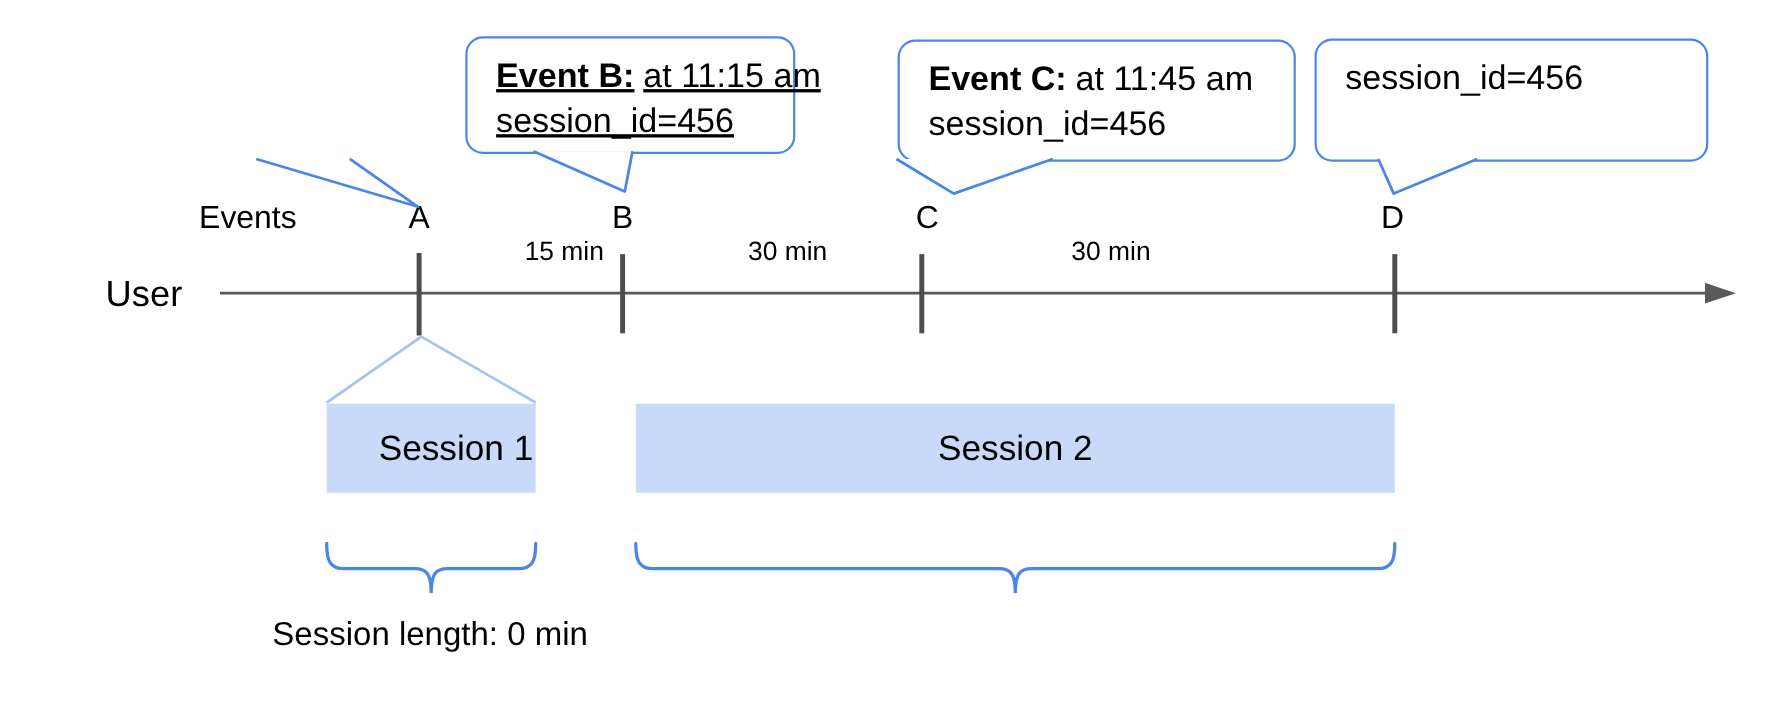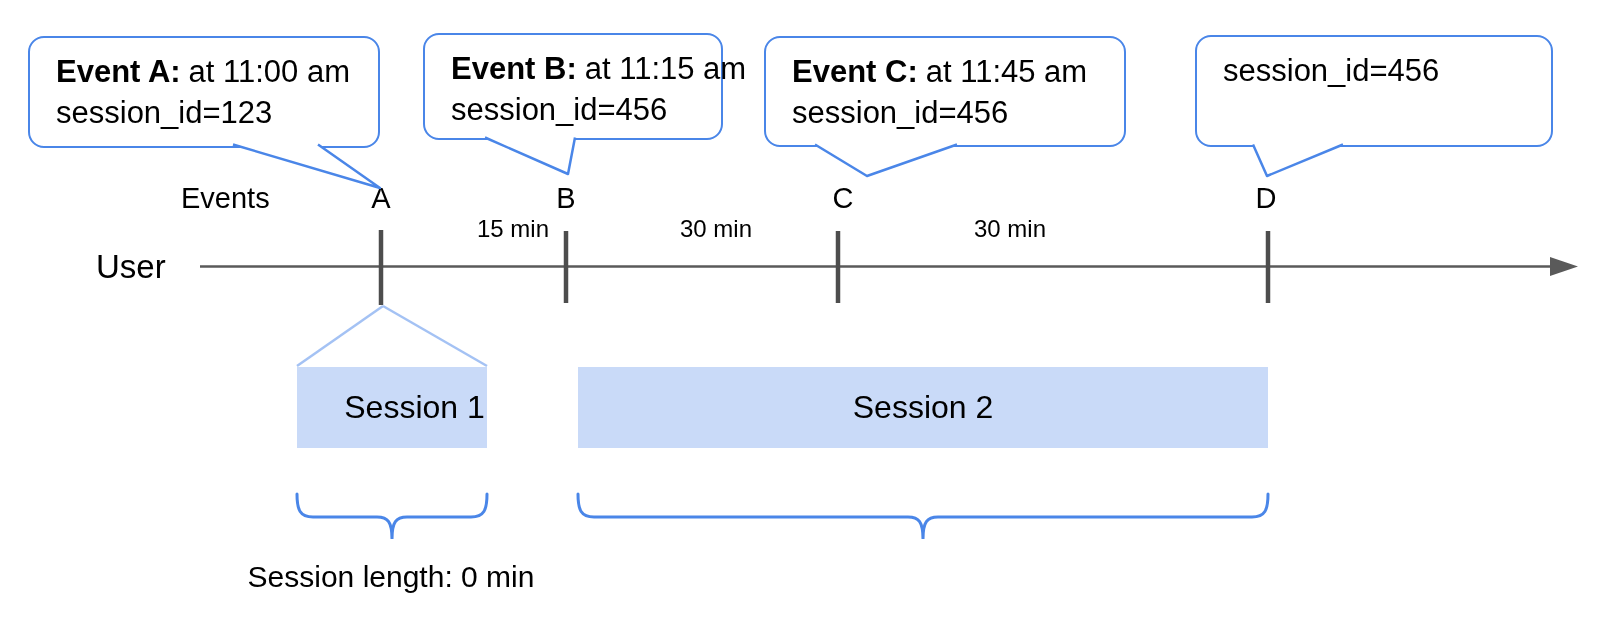--- a/index.html
+++ b/index.html
@@ -21,22 +21,22 @@
     border-radius: 16px;
     background: #ffffff;
     padding: 13px 20px 0 26px;
     font-size: 31px;
     line-height: 41px;
     white-space: nowrap;
   }
   .callout b { font-weight: bold; margin-right: 8px; }
 
   #callout-a { left: 28px;  top: 36px; width: 352px; height: 112px; }
-  #callout-b { left: 423px; top: 33px; width: 300px; height: 107px; }
-  #callout-c { left: 764px; top: 36px; width: 362px; height: 111px; }
+  #callout-b { left: 423px; top: 33px; width: 300px; height: 107px; text-decoration: underline; }
+  #callout-c { left: 816px; top: 36px; width: 362px; height: 111px; }
   #callout-d { left: 1195px;top: 35px; width: 358px; height: 112px; }
 
   
   #overlay {
     position: absolute;
     left: 0; top: 0;
     width: 1614px; height: 642px;
     pointer-events: none;
   }
 
@@ -58,24 +58,20 @@
     font-size: 32px;
   }
   #session-bar-1 { left: 297px; width: 190px; padding-left: 45px; }
   #session-bar-2 { left: 578px; width: 690px; text-align: right; }
 </style>
 </head>
 <body>
 
 <div class="stage">
 
-  <div class="callout" id="callout-a">
-    <div><b>Event A:</b><span>at 11:00 am</span></div>
-    <div>session_id=123</div>
-  </div>
 
   <div class="callout" id="callout-b">
     <div><b>Event B:</b><span>at 11:15 am</span></div>
     <div>session_id=456</div>
   </div>
 
   <div class="callout" id="callout-c">
     <div><b>Event C:</b><span>at 11:45 am</span></div>
     <div>session_id=456</div>
   </div>

